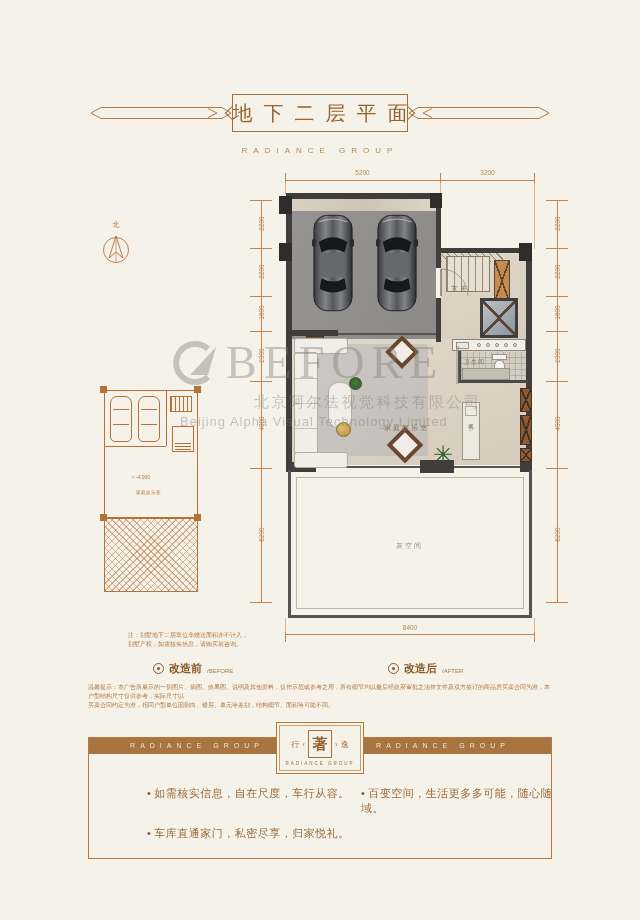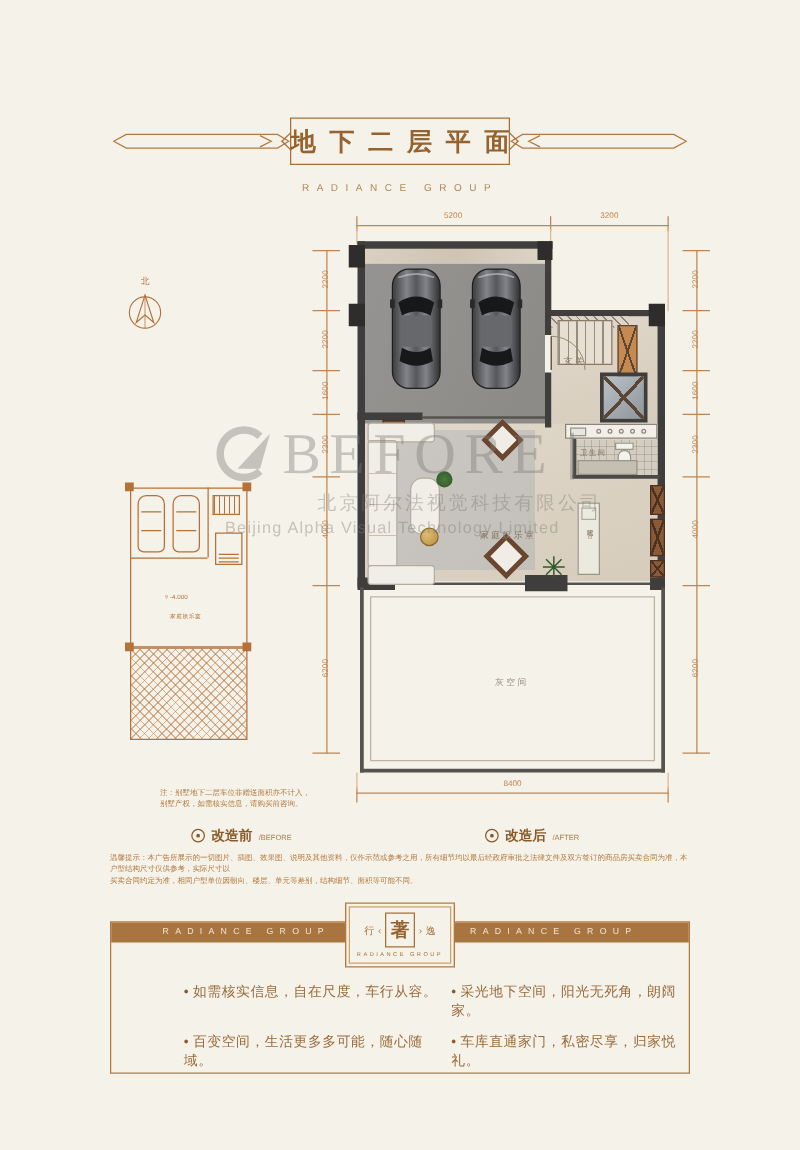--- a/index.html
+++ b/index.html
@@ -3,21 +3,21 @@
 <meta charset="utf-8">
 <style>
   html,body{margin:0;padding:0;}
   body{width:640px;height:920px;background:#f4f2e9;font-family:"Liberation Sans",sans-serif;position:relative;overflow:hidden;}
   .abs{position:absolute;box-sizing:border-box;}
   .serif{font-family:"Liberation Serif",serif;}
 
   
   .title-box{border:1.5px solid #a5703a;display:flex;align-items:center;justify-content:center;background:#f4f2e9;}
   .title-box .cap{position:absolute;width:9px;height:9px;border-left:1.5px solid #a5703a;border-bottom:1.5px solid #a5703a;top:13px;}
-  .title-text{font-size:20px;font-weight:bold;color:#96622e;letter-spacing:11px;padding-left:11px;white-space:nowrap;}
+  .title-text{font-size:20px;font-weight:normal;color:#96622e;letter-spacing:11px;padding-left:11px;white-space:nowrap;}
   .brand-row{font-size:8px;letter-spacing:6px;color:#b08a57;text-align:center;}
 
   
   .dimcol{width:22px;}
   .dimcol .vline{position:absolute;left:50%;top:0;bottom:0;width:0;border-left:1px solid #c08550;}
   .dimseg{position:relative;width:100%;border-top:1px solid #c08550;box-sizing:border-box;}
   .dimseg.last{border-bottom:1px solid #c08550;}
   .vtxt{position:absolute;width:40px;text-align:center;left:calc(50% - 20px);top:calc(50% - 5px);transform:rotate(-90deg);font-size:6.5px;color:#c08550;}
   .htxt{font-size:6.5px;color:#c08550;text-align:center;position:absolute;}
   .tick{position:absolute;width:1px;background:#c08550;}
@@ -352,21 +352,20 @@
       <span class="side serif">行</span>
       <span class="ang">‹</span>
       <span class="sq serif">著</span>
       <span class="ang">›</span>
       <span class="side serif">逸</span>
     </div>
     <div class="sub">RADIANCE GROUP</div>
   </div>
   <div class="bullets">
     <div class="bullet"><b>•</b><span>如需核实信息，自在尺度，车行从容。</span></div>
-    <div class="bullet"><b>•</b><span>采光地下空间，阳光无死角，朗阔家。</span></div>
     <div class="bullet"><b>•</b><span>百变空间，生活更多多可能，随心随域。</span></div>
     <div class="bullet"><b>•</b><span>车库直通家门，私密尽享，归家悦礼。</span></div>
   </div>
 </div>
 
 <div class="wm">
   <div class="row1">
     <svg width="52" height="48" viewBox="0 0 52 48">
       <path d="M40,10 A19,19 0 1 0 40,38" fill="none" stroke="rgba(125,122,114,.4)" stroke-width="6"></path>
       <path d="M22,36 L48,8 L40,36 Z" fill="rgba(125,122,114,.4)"></path>

